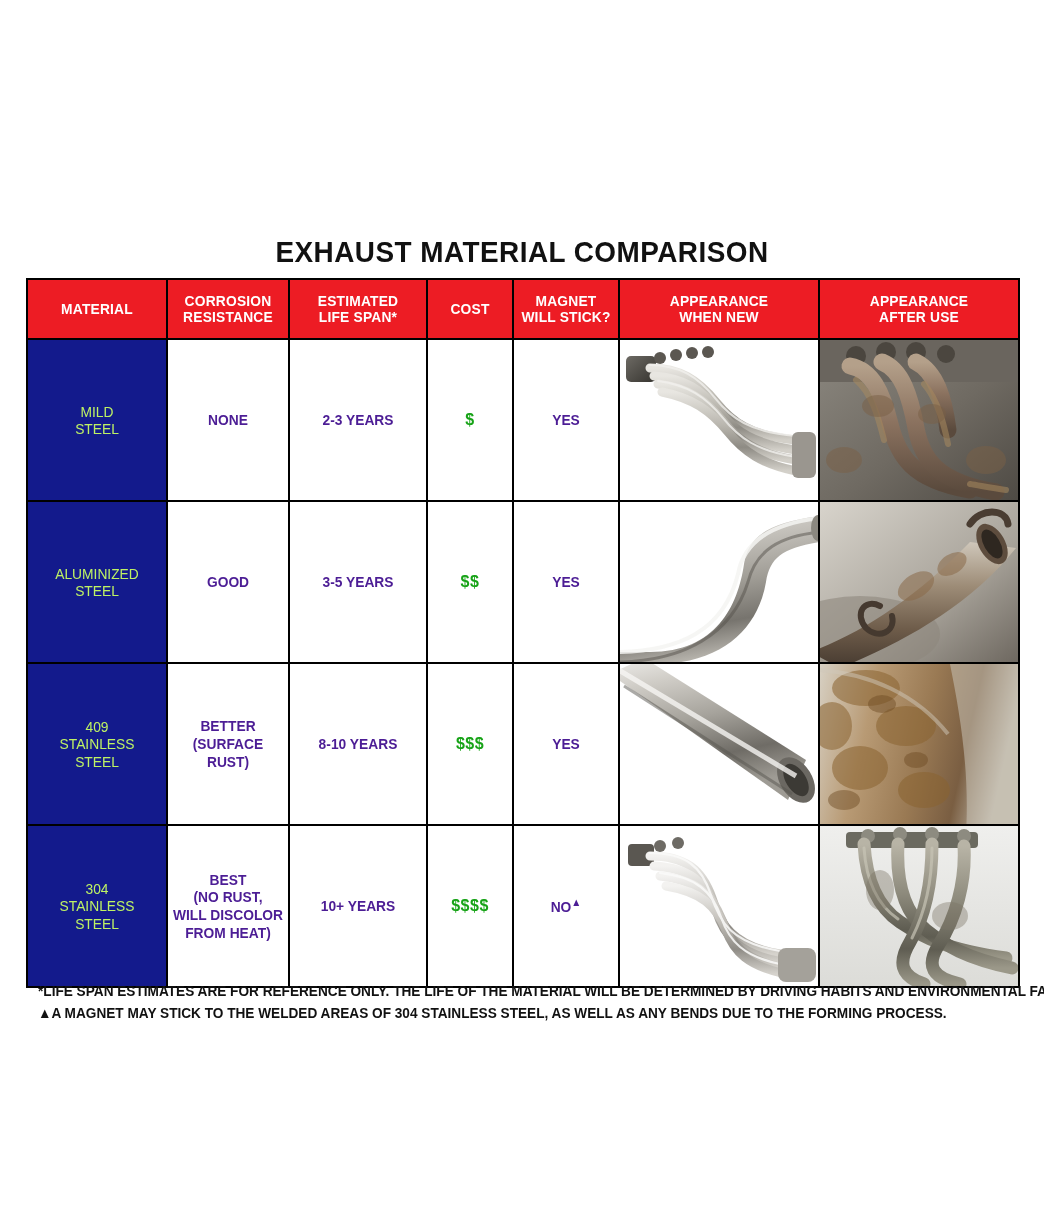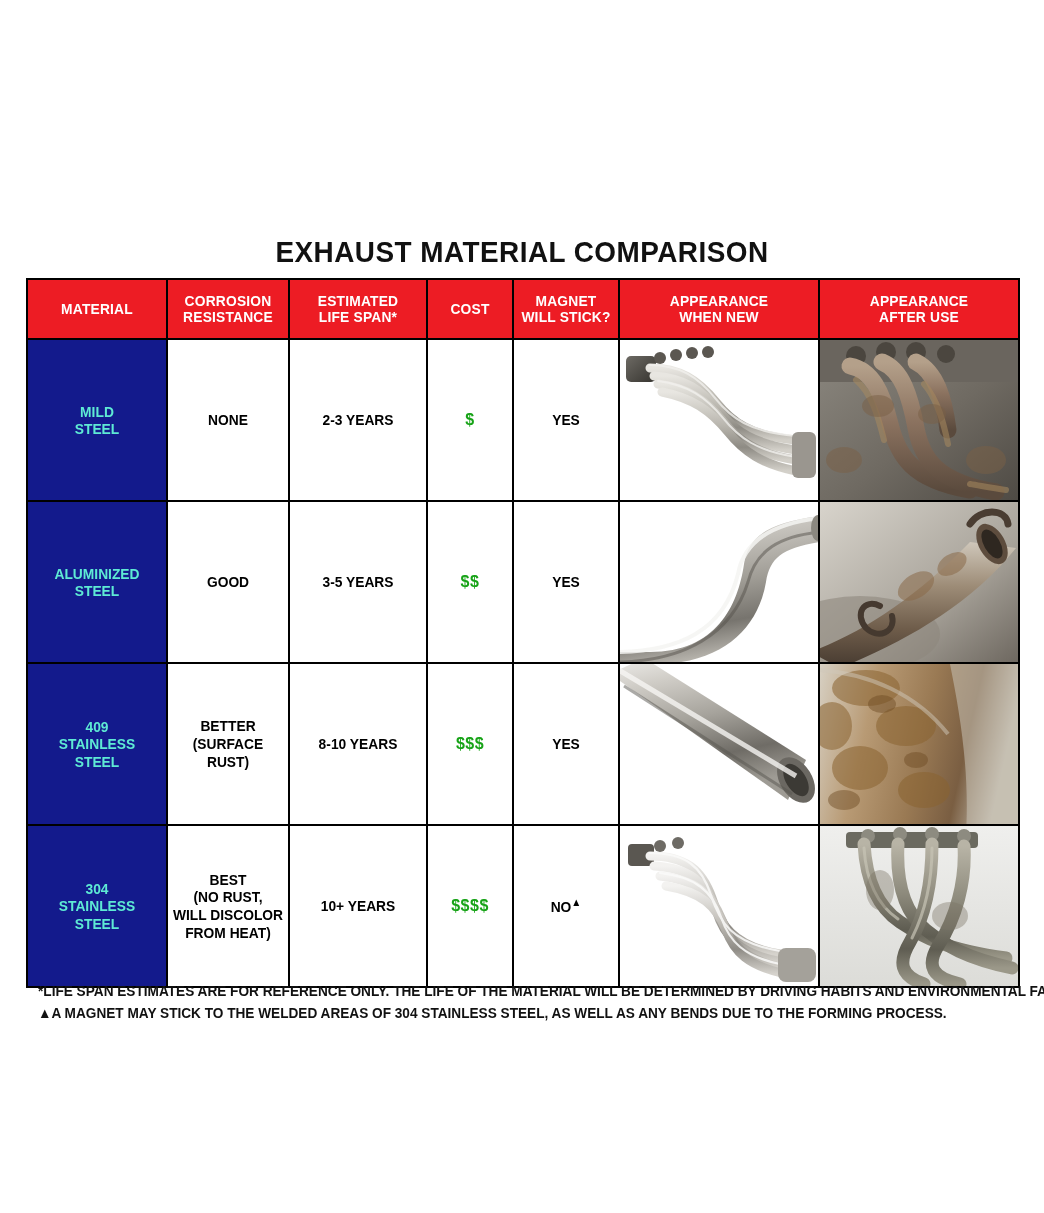--- a/index.html
+++ b/index.html
@@ -76,32 +76,32 @@
   col.c-material   { width: 140px; }
   col.c-corrosion  { width: 122px; }
   col.c-life       { width: 138px; }
   col.c-cost       { width: 86px; }
   col.c-magnet     { width: 106px; }
   col.c-new        { width: 200px; }
   col.c-used       { width: 200px; }
 
   td.material {
     background: #131a8c;
-    color: #5eead4;
+    color: #bef264;
     font-size: 15px;
-    font-weight: bold;
+    font-weight: normal;
     line-height: 1.15;
     font-family: "Liberation Sans Narrow", "Liberation Sans", sans-serif;
     margin-left: 40px;
   }
   td.material .ml { display: block; transform: scaleX(0.92); }
 
   td.txt {
     background: #ffffff;
-    color: #000000;
+    color: #4c1d95;
     font-size: 15px;
     font-weight: bold;
     line-height: 1.18;
     font-family: "Liberation Sans Narrow", "Liberation Sans", sans-serif;
   }
   td.txt .tl { display: block; transform: scaleX(0.92); }
 
   td.cost {
     color: #17a317;
     font-size: 16px;

